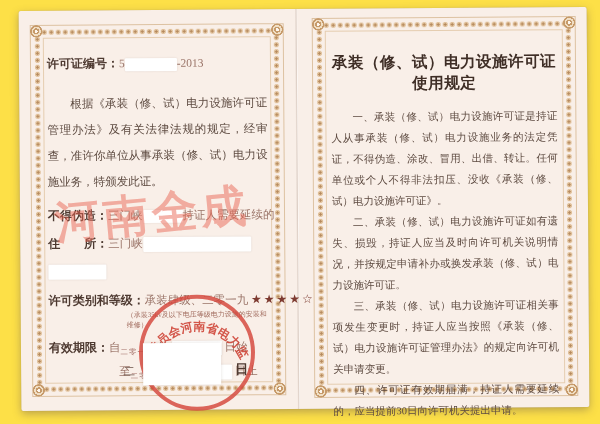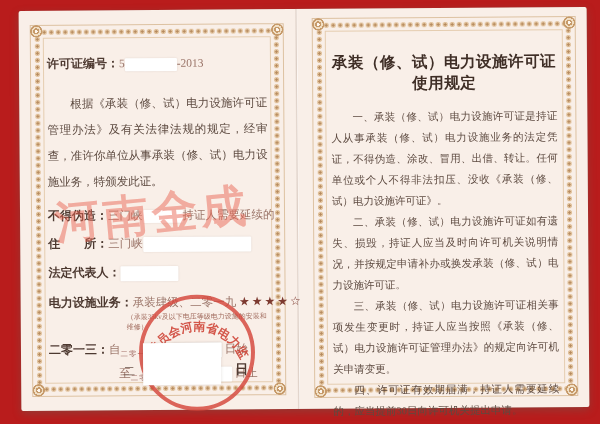--- a/index.html
+++ b/index.html
@@ -4,21 +4,21 @@
 <style>
   * { margin:0; padding:0; box-sizing:border-box; }
   html,body { width:600px; height:424px; overflow:hidden; }
   body{
     font-family:"Liberation Serif","DejaVu Serif",serif;
     background:linear-gradient(180deg,#c7c0bd 0,#ddd0c9 14px,#e7dad2 60px,#ead z 0) ;
   }
   .stage{
     position:relative; width:600px; height:424px; overflow:hidden;
     background:linear-gradient(180deg,#c8c1be 0,#d9ccc6 10px,#e7dad3 70px,#ead ec 0);
-    background-color:#b91c1c;
+    background-color:#fde047;
   }
   .paper{
     position:absolute; left:20px; top:9px; width:568px; height:400px;
     background:#f9efe8; border-radius:2px;
     box-shadow:0 3px 8px rgba(110,90,80,.45), 0 0 1px rgba(120,100,90,.4);
     transform:rotate(-0.4deg);
   }
   .fold{
     position:absolute; left:276px; top:0; width:3px; height:100%;
     background:linear-gradient(90deg, rgba(150,125,110,0) 0, rgba(150,125,110,.28) 50%, rgba(255,255,255,.5) 80%, rgba(150,125,110,0) 100%);
@@ -110,30 +110,30 @@
 
         <div class="row r-company">
           <span class="lbl">不得伪造：</span><span class="val">三门峡</span><span class="redact" style="width:40px;height:13px;"></span><span class="val">持证人需要延续的</span>
         </div>
 
         <div class="row r-address">
           <span class="lbl">住　　所：</span><span class="val">三门峡</span><span class="redact" style="width:108px;height:15px;"></span>
         </div>
 
         <div class="row r-legal">
-          <span class="lbl">法定代表人：</span><span class="redact" style="width:58px;height:15px;"></span>
+          <span class="redact" style="width:58px;height:15px;"></span>
         </div>
 
         <div class="row r-class">
-          <span class="lbl">电力设施业务：</span><span class="val">承装肆级、二零一九</span>&nbsp;<span class="stars">★★★★☆</span>
+          <span class="lbl">许可类别和等级：</span><span class="val">承装肆级、二零一九</span>&nbsp;<span class="stars">★★★★☆</span>
         </div>
         <div class="r-note">（承装35kv及以下电压等级电力设施的安装和维修）</div>
 
         <div class="row r-valid">
-          <span class="lbl">二零一三：</span><span class="val">自</span><span class="yr-small">二零一三</span>&nbsp;<span class="val">年</span>&nbsp;<span class="redact" style="width:50px;height:15px;"></span>&nbsp;<span class="val">日始</span>
+          <span class="lbl">有效期限：</span><span class="val">自</span><span class="yr-small">二零一三</span>&nbsp;<span class="val">年</span>&nbsp;<span class="redact" style="width:50px;height:15px;"></span>&nbsp;<span class="val">日始</span>
         </div>
         <div class="row r-valid2">
           <span class="val">至</span><span class="yr-small">二零一九</span>&nbsp;<span class="val">年</span>&nbsp;<span class="redact" style="width:50px;height:15px;"></span>&nbsp;<span class="val">日止</span>
         </div>
       </div>
 
       <div class="watermark">河南金成</div>
 
       <svg class="seal" viewBox="0 0 124 124">
         <circle cx="62" cy="62" r="56" fill="none" stroke="#d4463a" stroke-width="4" opacity="0.82"></circle>

